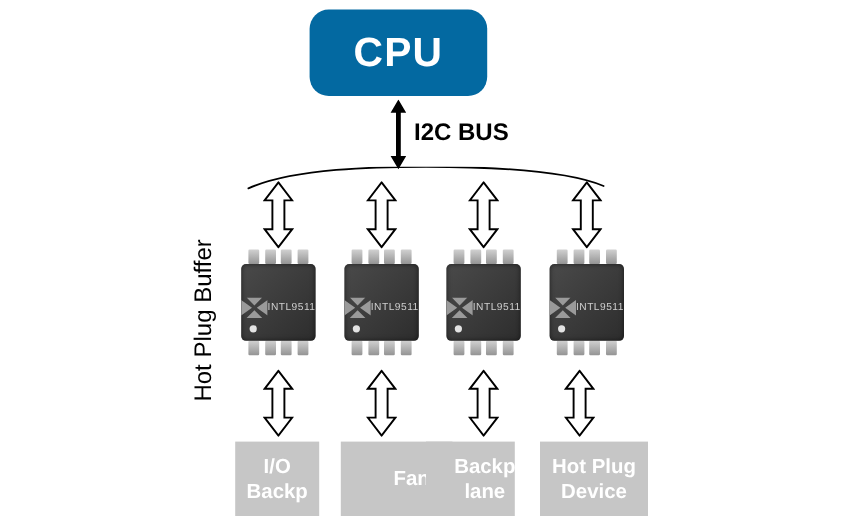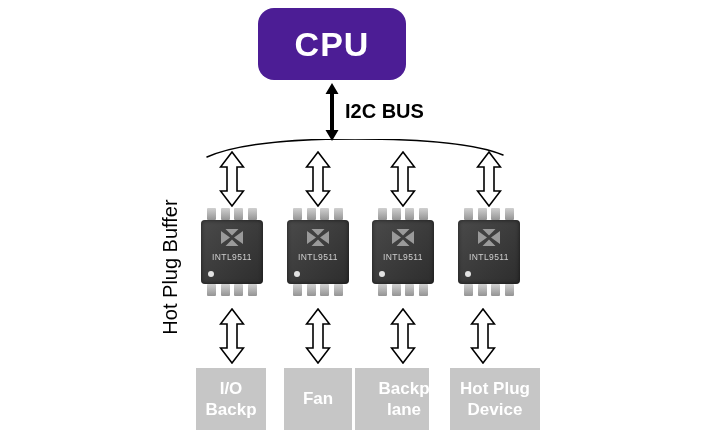--- a/index.html
+++ b/index.html
@@ -11,21 +11,21 @@
     height: 440px;
     background: #ffffff;
     overflow: hidden;
   }
 
   
   .cpu {
     position: absolute;
     left: 258px; top: 8px;
     width: 148px; height: 72px;
-    background: #4c1d95;
+    background: #0369a1;
     border-radius: 16px;
     display: flex; align-items: center; justify-content: center;
     color: #ffffff;
     font-size: 34px;
     font-weight: bold;
     letter-spacing: 1px;
   }
 
   
   .bus-label {
@@ -68,21 +68,21 @@
     background: linear-gradient(#d0d0d0, #949494);
     border-radius: 1px;
   }
   .chip-body {
     position: relative;
     height: 64px;
     background: linear-gradient(135deg, #4a4a4a, #2d2d2d);
     border-radius: 4px;
     box-shadow: inset 0 0 4px rgba(0,0,0,0.6);
     display: flex;
-    flex-direction: column;
+    flex-direction: row;
     align-items: center;
   }
   .chip-logo { margin-top: 9px; }
   .chip-label {
     margin-top: 6px;
     font-size: 8.5px;
     letter-spacing: 0.4px;
     color: #cfcfcf;
   }
   .chip-dot {
@@ -240,21 +240,21 @@
     <path d="M13 1 L24.5 16 L18 16 L18 40 L24.5 40 L13 55 L1.5 40 L8 40 L8 16 L1.5 16 Z" fill="#fff" stroke="#000" stroke-width="1.6"></path>
   </svg>
   <svg class="abs" style="left:470px; top:308px;" width="26" height="56" viewBox="0 0 26 56">
     <path d="M13 1 L24.5 16 L18 16 L18 40 L24.5 40 L13 55 L1.5 40 L8 40 L8 16 L1.5 16 Z" fill="#fff" stroke="#000" stroke-width="1.6"></path>
   </svg>
 
   <div class="device" style="left:196px; width:70px;">
     <span>I/O
 Backp</span>
   </div>
-  <div class="device" style="left:284px; width:68px;">
+  <div class="device" style="left:284px; width:68px;padding-left:25px;">
     <span>Fan</span>
   </div>
   <div class="device" style="left:355px; width:50px;padding-left:24px;">
     <span>Backp
 lane</span>
   </div>
   <div class="device" style="left:450px; width:90px;justify-content:center;">
     <span>Hot Plug
 Device</span>
   </div>

